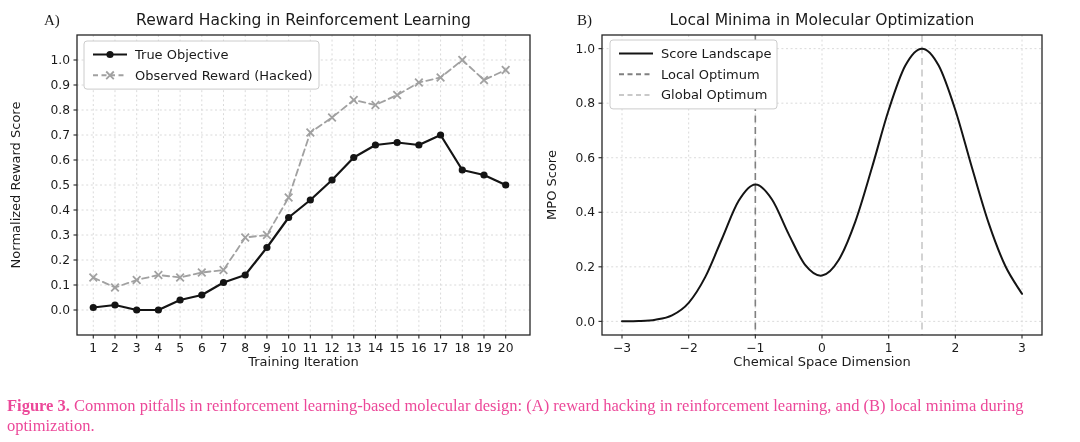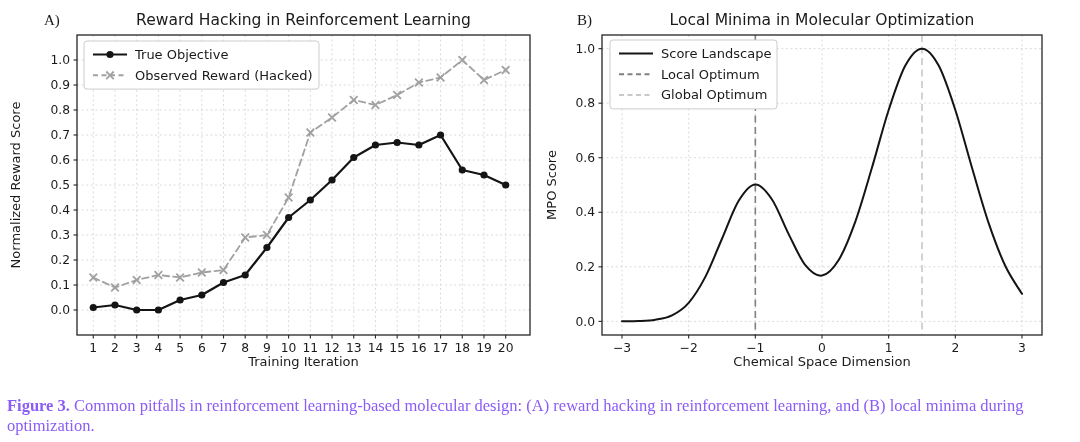--- a/index.html
+++ b/index.html
@@ -1,21 +1,21 @@
 <!DOCTYPE html>
 <html><head>
 <meta charset="utf-8">
 <style>
   html,body{margin:0;padding:0;background:#ffffff;}
   body{width:1080px;height:442px;overflow:hidden;position:relative;
        font-family:"DejaVu Sans", sans-serif;}
   #fig{position:absolute;left:0;top:0;}
   .caption{position:absolute;left:7px;top:396px;width:1062px;
            font-family:"Liberation Serif", serif;font-size:16.5px;
-           line-height:19.5px;color:#8b5cf6;}
+           line-height:19.5px;color:#ec4899;}
   .cap-label{font-weight:bold;}
   svg text{fill:#1a1a1a;}
 </style>
 </head>
 <body>
 
 <svg id="fig" width="1080" height="385">
     <g>
       <g stroke="#d6d6d6" stroke-width="0.9" stroke-dasharray="2 2.6">
         <line x1="93.27934834690944" x2="93.27934834690944" y1="35" y2="335"></line>

